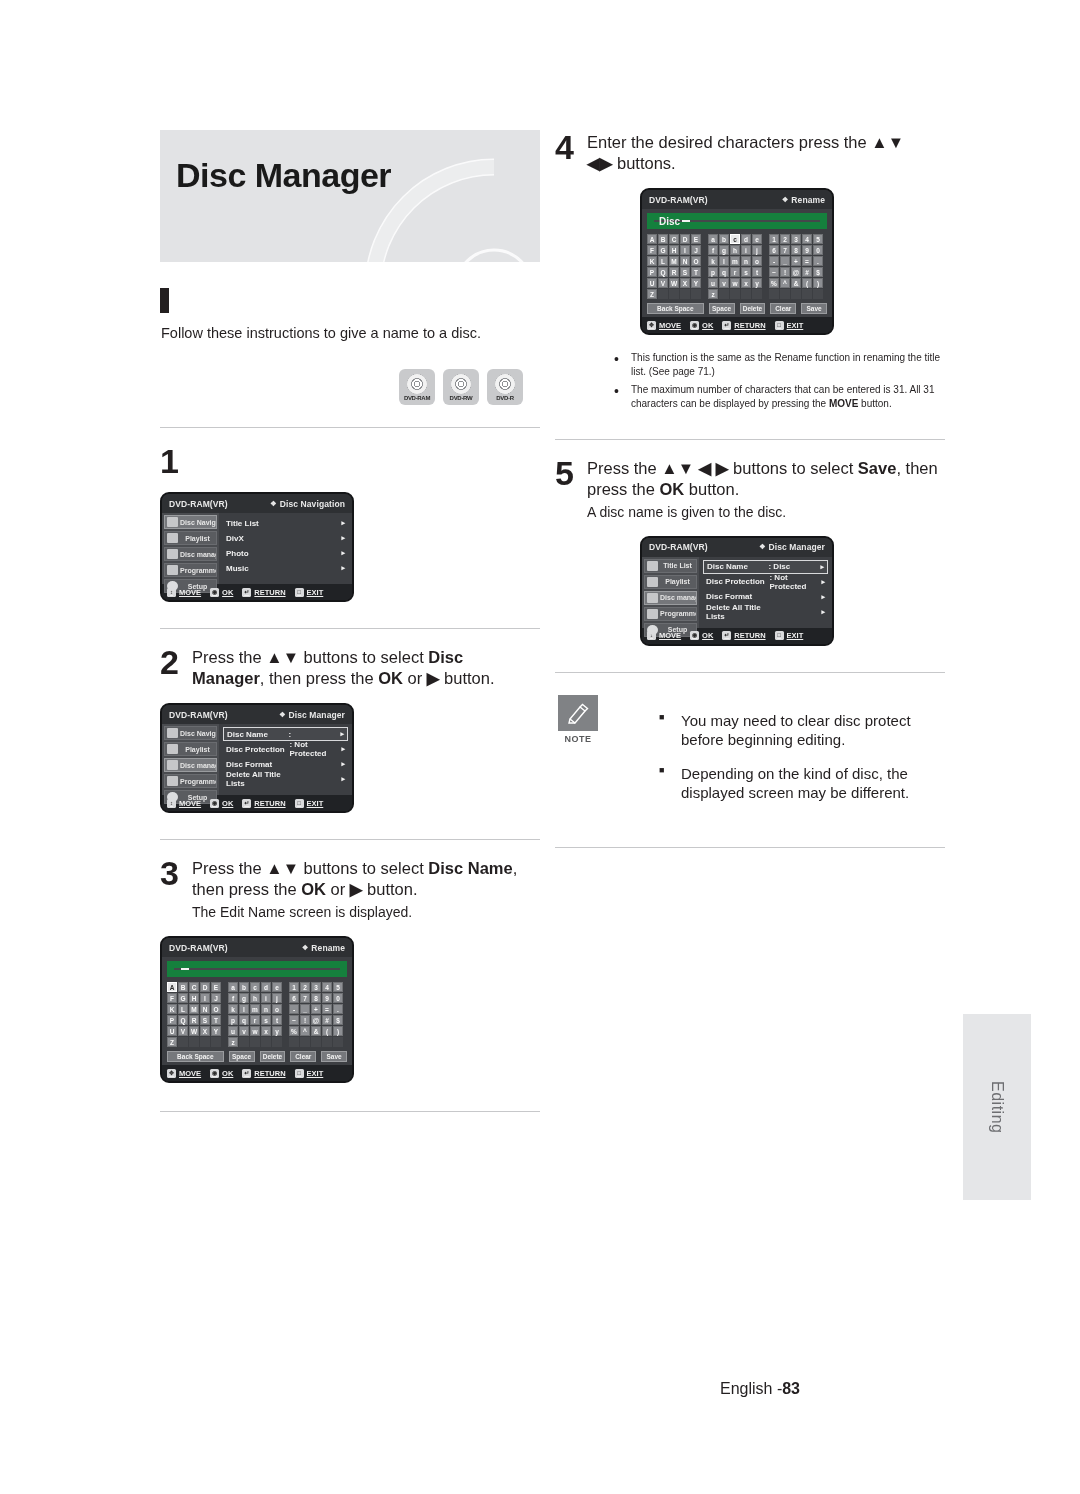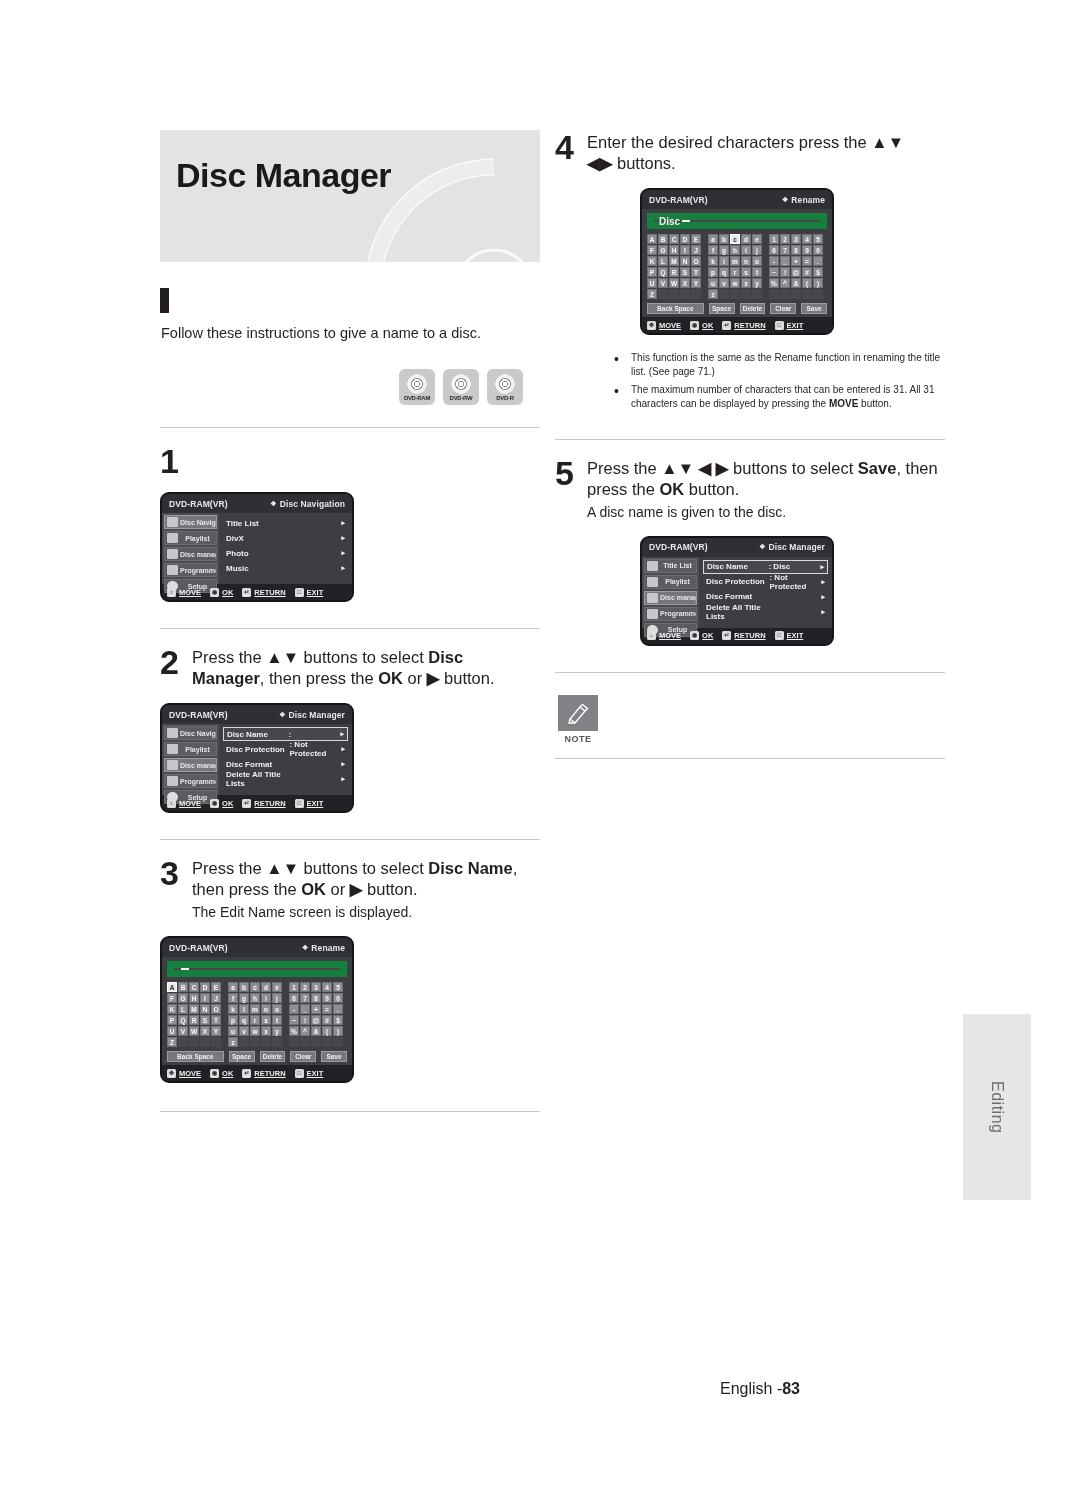--- a/index.html
+++ b/index.html
@@ -843,20 +843,24 @@
       <div class="note-badge">
         <div class="note-icon">
           <svg width="24" height="22" viewBox="0 0 24 22">
             <path d="M4 17 L14 5 L19 9 L9 21 Z" fill="none" stroke="#ffffff" stroke-width="1.4"></path>
             <path d="M14 5 L16.5 2.5 L21.5 6.5 L19 9" fill="none" stroke="#ffffff" stroke-width="1.4"></path>
             <path d="M4 17 L3 21 L9 21" fill="none" stroke="#ffffff" stroke-width="1.4"></path>
           </svg>
         </div>
         <div class="note-word">NOTE</div>
       </div>
+      <ul class="note-items">
+        <li>You may need to clear disc protect before beginning editing.</li>
+        <li>Depending on the kind of disc, the displayed screen may be different.</li>
+      </ul>
     </div>
 
     <div class="rule" style="margin-top:14px"></div>
   </div>
 
   <div class="side-tab">
     <span>Editing</span>
   </div>
 
   <div class="footer">

